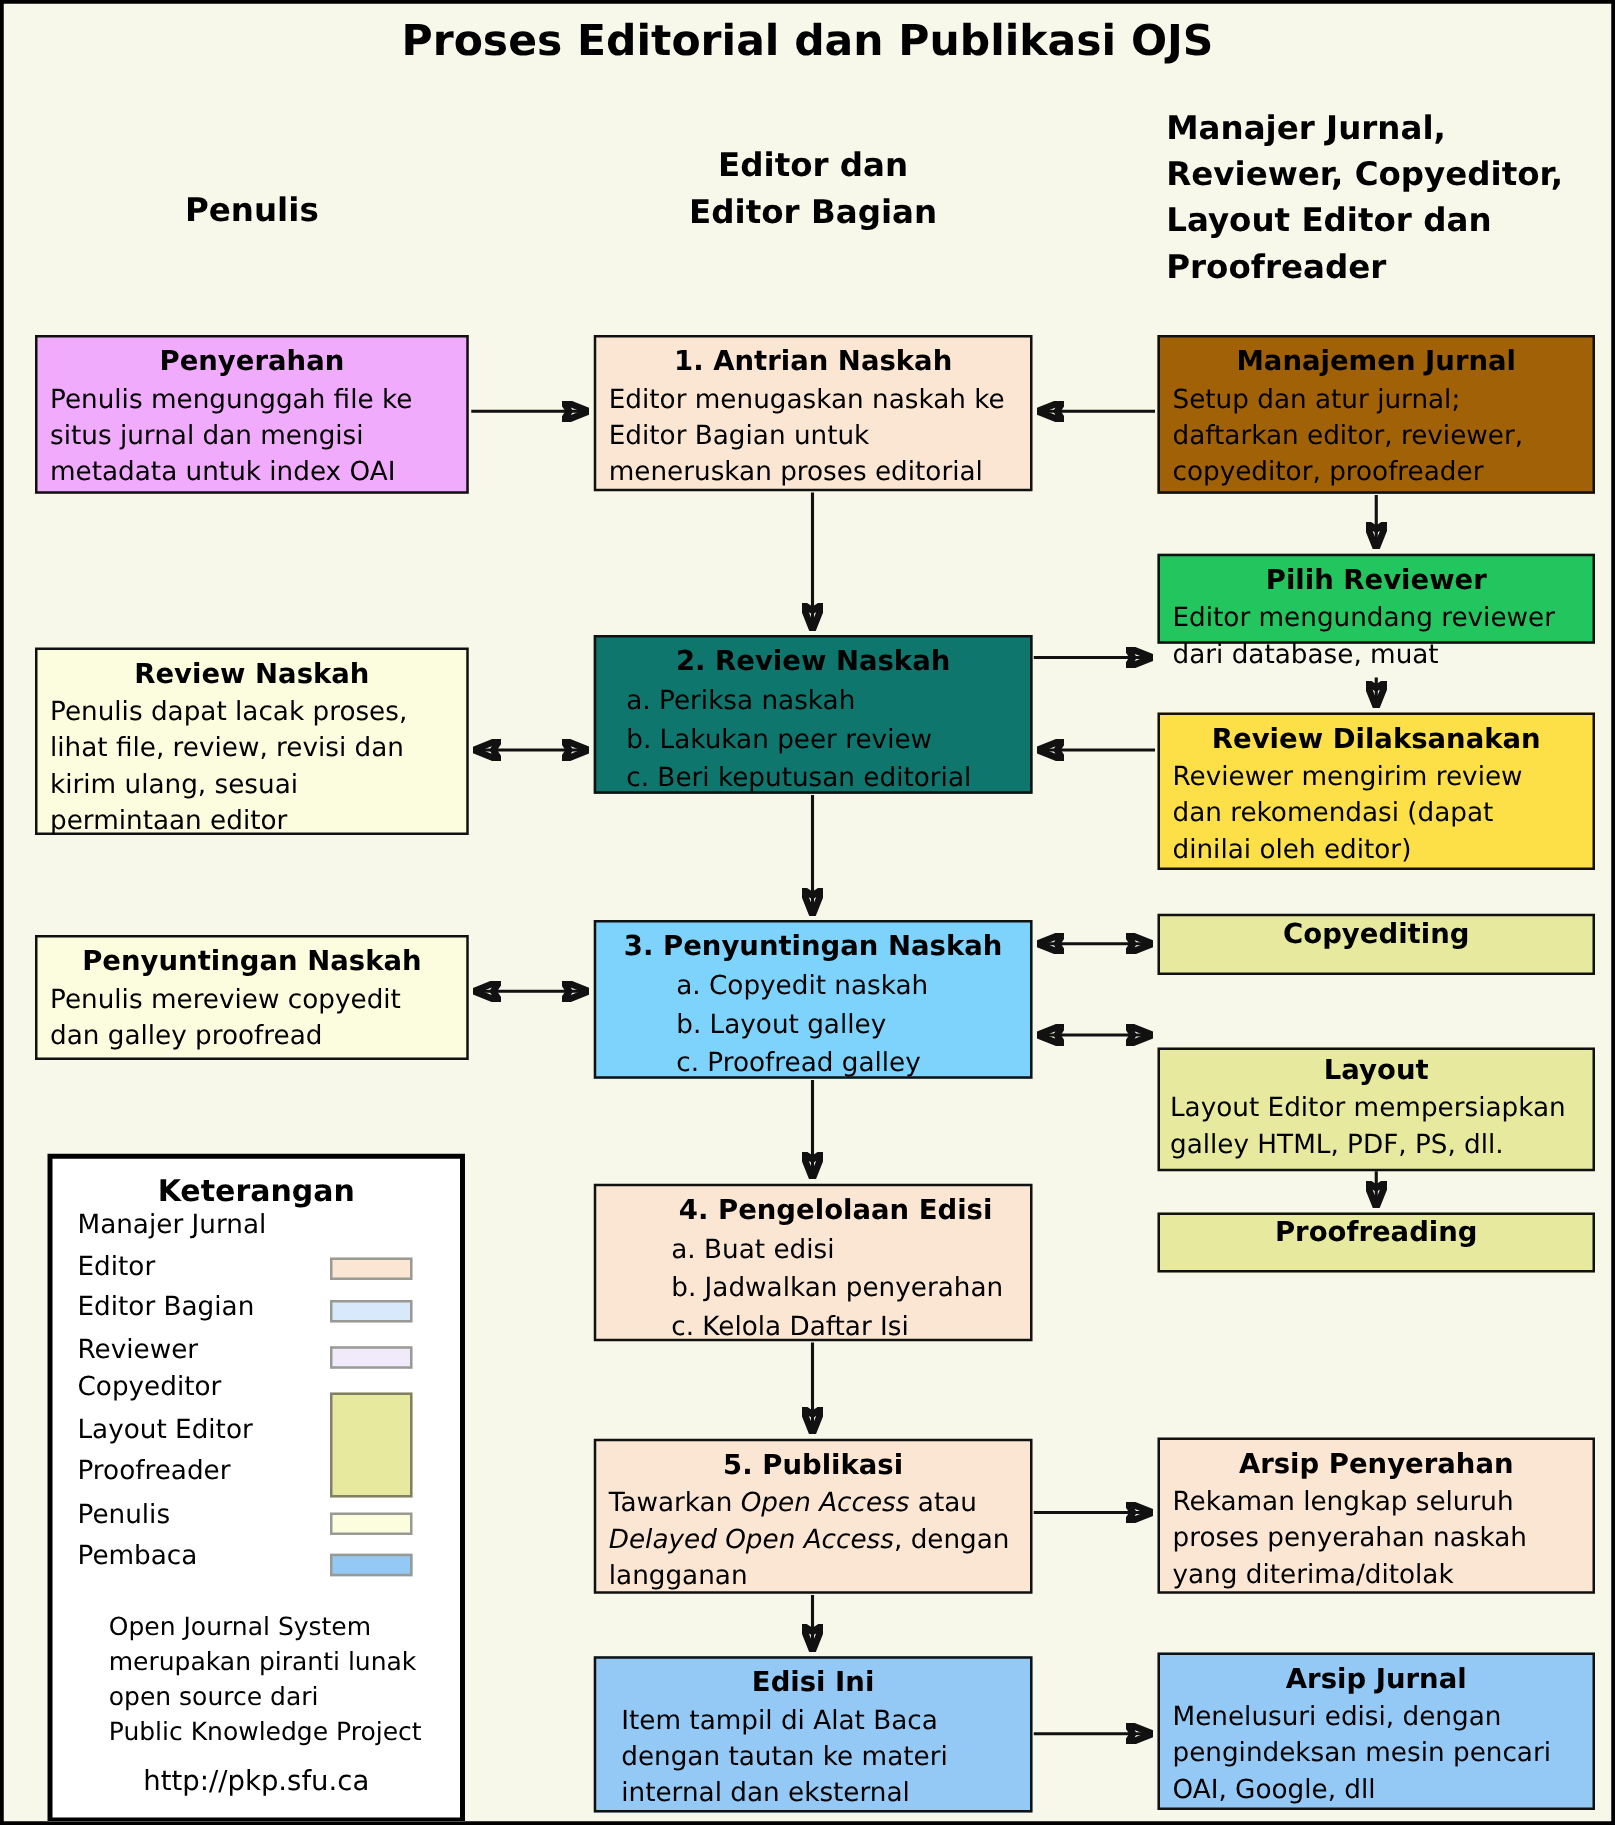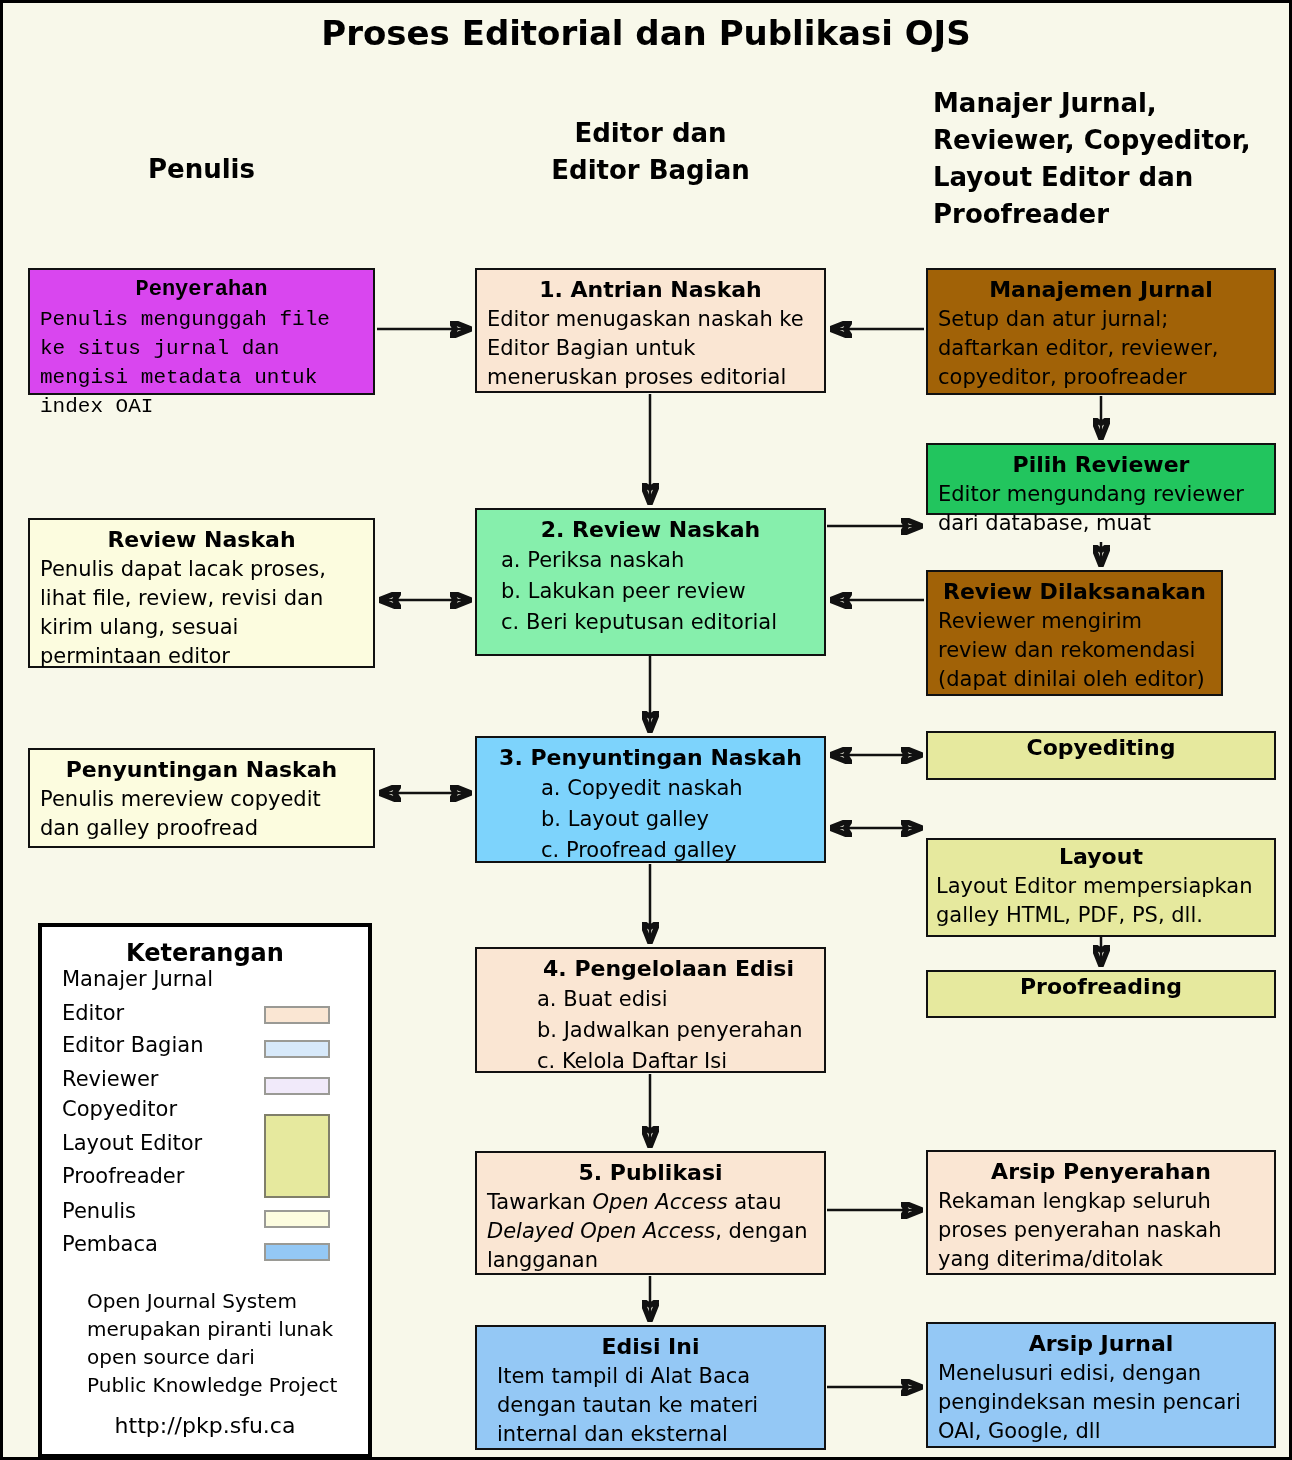--- a/index.html
+++ b/index.html
@@ -108,41 +108,41 @@
     <path d="M829,752 H917" marker-start="url(#ah)" marker-end="url(#ah)"></path>
     <path d="M829,825 H917" marker-start="url(#ah)" marker-end="url(#ah)"></path>
     <path d="M1098,904 V961" marker-start="url(#ah)" marker-end="url(#ah)"></path>
     <path d="M647,861 V938" marker-end="url(#ah)"></path>
     <path d="M647,1071 V1142" marker-end="url(#ah)"></path>
     <path d="M824,1207 H917" marker-end="url(#ah)"></path>
     <path d="M647,1273 V1316" marker-end="url(#ah)"></path>
     <path d="M824,1384 H917" marker-end="url(#ah)"></path>
   </svg>
 
-  <div class="box" style="left: 25px; top: 265px; width: 347px; height: 127px; background: #d946ef; font-family: Liberation Mono, monospace;">
+  <div class="box" style="left: 25px; top: 265px; width: 347px; height: 127px; background: #f0abfc;">
     <div class="box-title">Penyerahan</div>
     <div class="box-body">Penulis mengunggah file ke situs jurnal dan mengisi metadata untuk index OAI</div>
   </div>
 
   <div class="box" style="left: 25px; top: 515px; width: 347px; height: 150px; background: rgb(252, 252, 223);">
     <div class="box-title">Review Naskah</div>
     <div class="box-body">Penulis dapat lacak proses, lihat file, review, revisi dan kirim ulang, sesuai permintaan editor</div>
   </div>
 
   <div class="box" style="left: 25px; top: 745px; width: 347px; height: 100px; background: rgb(252, 252, 223);">
     <div class="box-title">Penyuntingan Naskah</div>
     <div class="box-body">Penulis mereview copyedit dan galley proofread</div>
   </div>
 
   <div class="box" style="left: 472px; top: 265px; width: 351px; height: 125px; background: rgb(250, 230, 211);">
     <div class="box-title">1. Antrian Naskah</div>
     <div class="box-body">Editor menugaskan naskah ke Editor Bagian untuk meneruskan proses editorial</div>
   </div>
 
-  <div class="box" style="left: 472px; top: 505px; width: 351px; height: 148px; background: #86efac;">
+  <div class="box" style="left: 472px; top: 505px; width: 351px; height: 127px; background: #0f766e;">
     <div class="box-title">2. Review Naskah</div>
     <div class="box-items indent-sm">
       <div>a. Periksa naskah</div>
       <div>b. Lakukan peer review</div>
       <div>c. Beri keputusan editorial</div>
     </div>
   </div>
 
   <div class="box" style="left: 472px; top: 733px; width: 351px; height: 127px; background: #7dd3fc;">
     <div class="box-title">3. Penyuntingan Naskah</div>
@@ -175,21 +175,21 @@
   <div class="box" style="left: 923px; top: 265px; width: 350px; height: 127px; background: #a16207;">
     <div class="box-title">Manajemen Jurnal</div>
     <div class="box-body">Setup dan atur jurnal; daftarkan editor, reviewer, copyeditor, proofreader</div>
   </div>
 
   <div class="box" style="left: 923px; top: 440px; width: 350px; height: 72px; background: #22c55e;">
     <div class="box-title">Pilih Reviewer</div>
     <div class="box-body">Editor mengundang reviewer dari database, muat</div>
   </div>
 
-  <div class="box" style="left: 923px; top: 567px; width: 297px; height: 126px; background: #a16207;">
+  <div class="box" style="left: 923px; top: 567px; width: 350px; height: 126px; background: #fde047;">
     <div class="box-title">Review Dilaksanakan</div>
     <div class="box-body">Reviewer mengirim review dan rekomendasi (dapat dinilai oleh editor)</div>
   </div>
 
   <div class="box center-title" style="left: 923px; top: 728px; width: 350px; height: 49px; background: rgb(230, 233, 158);">
     <div class="box-title">Copyediting</div>
   </div>
 
   <div class="box" style="left: 923px; top: 799px; width: 350px; height: 99px; padding: 2px 6px; background: rgb(230, 233, 158); margin-top: 36px;">
     <div class="box-title">Layout</div>

